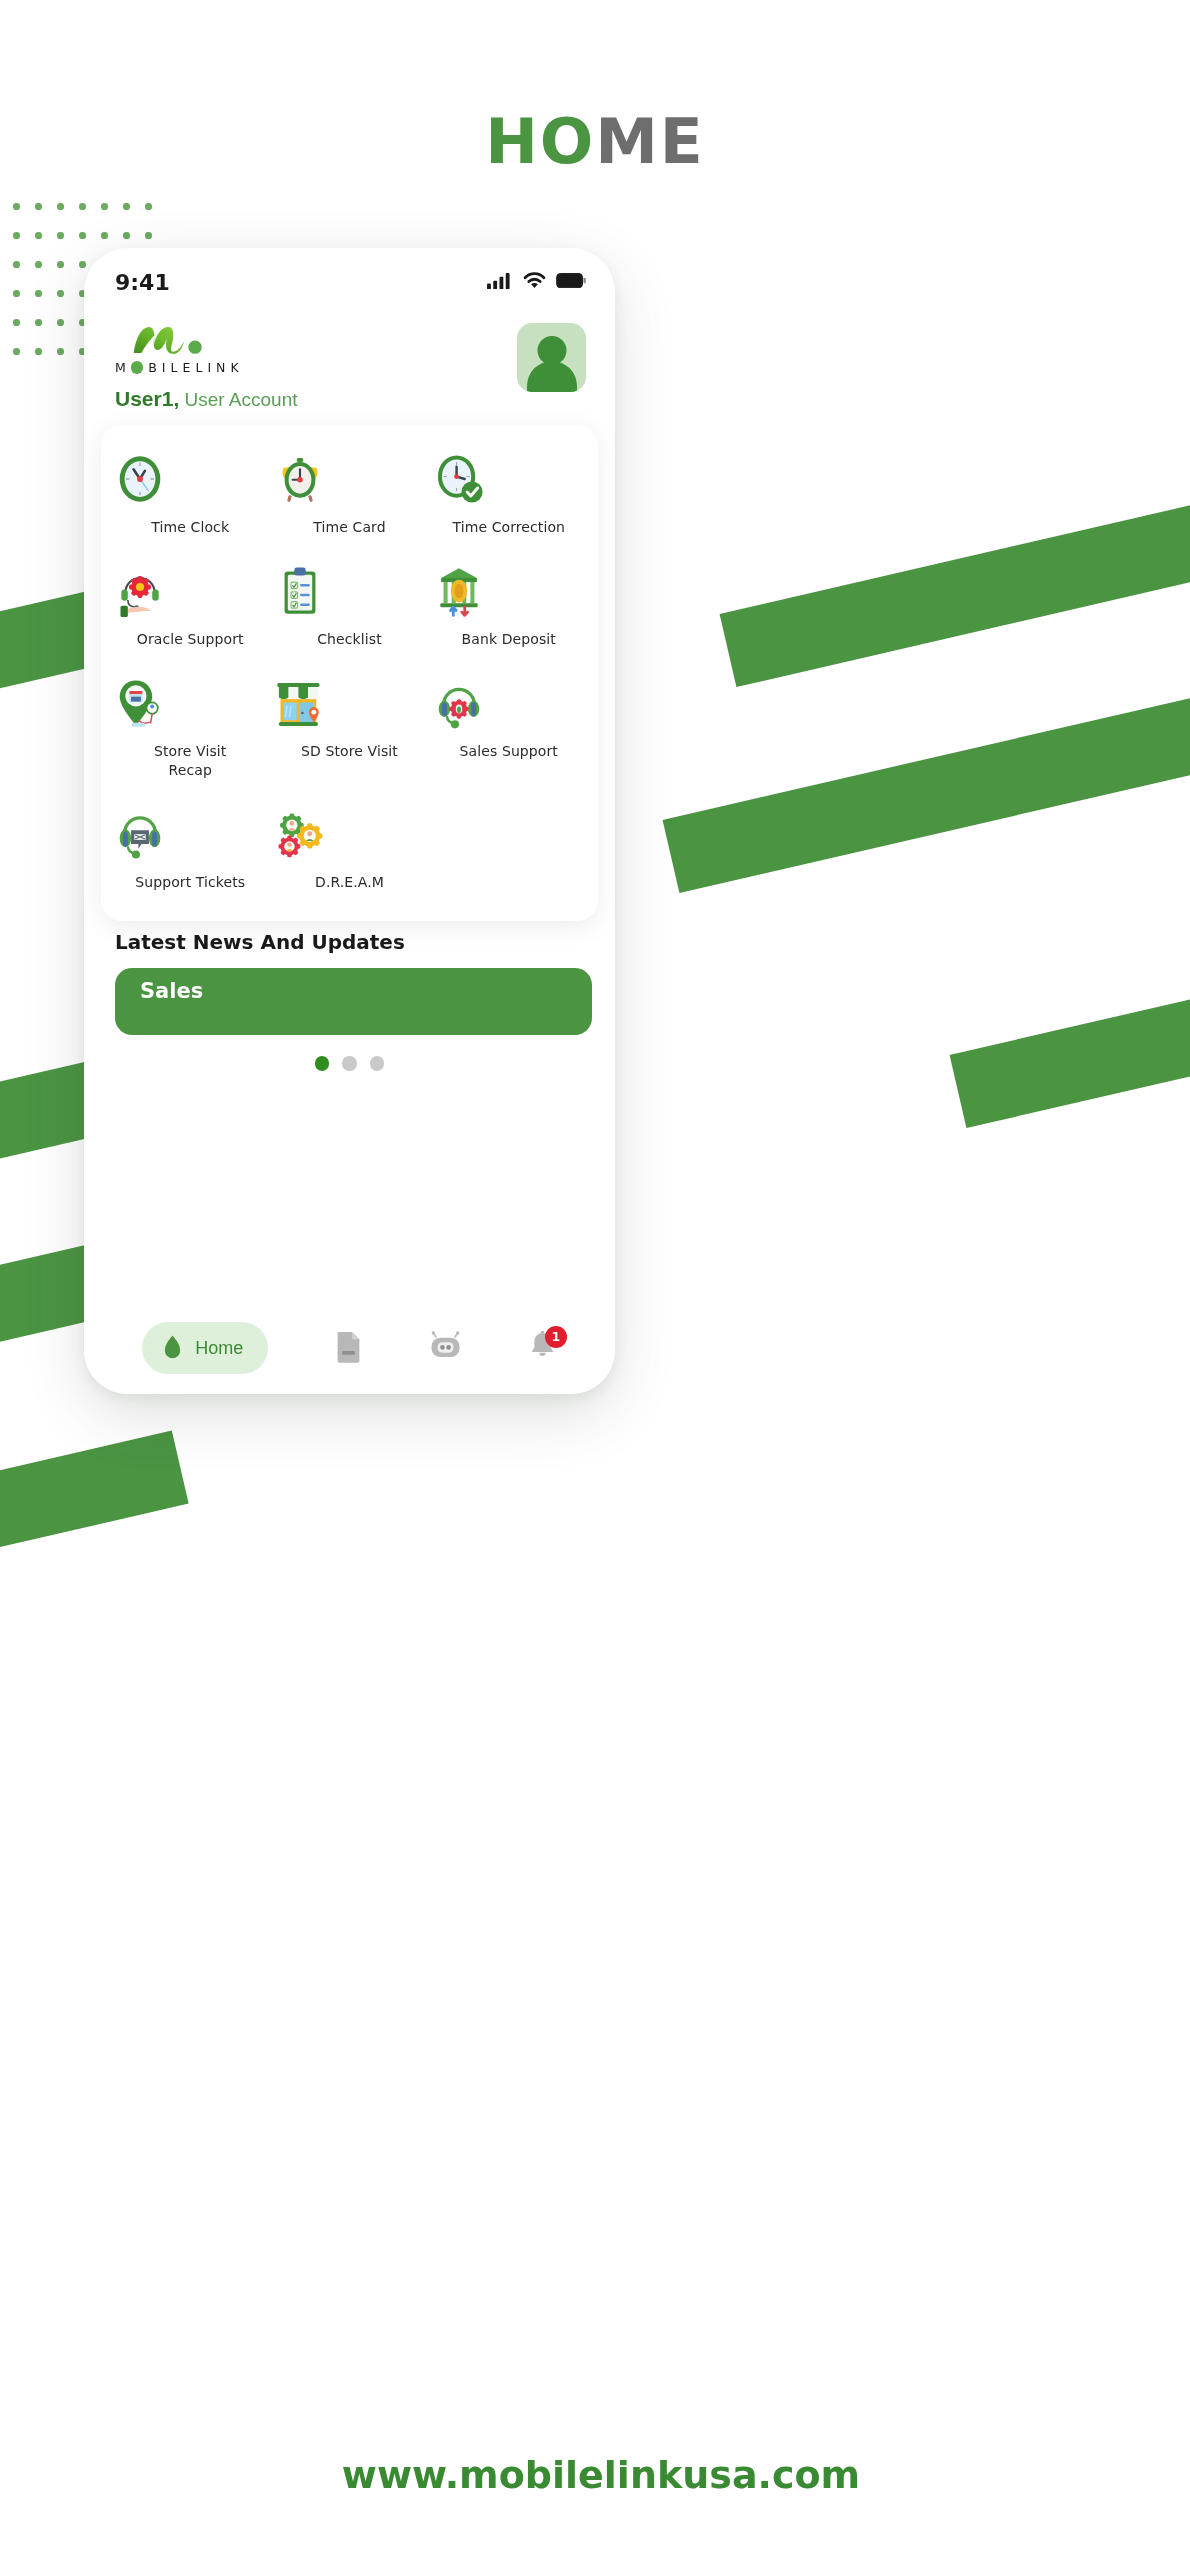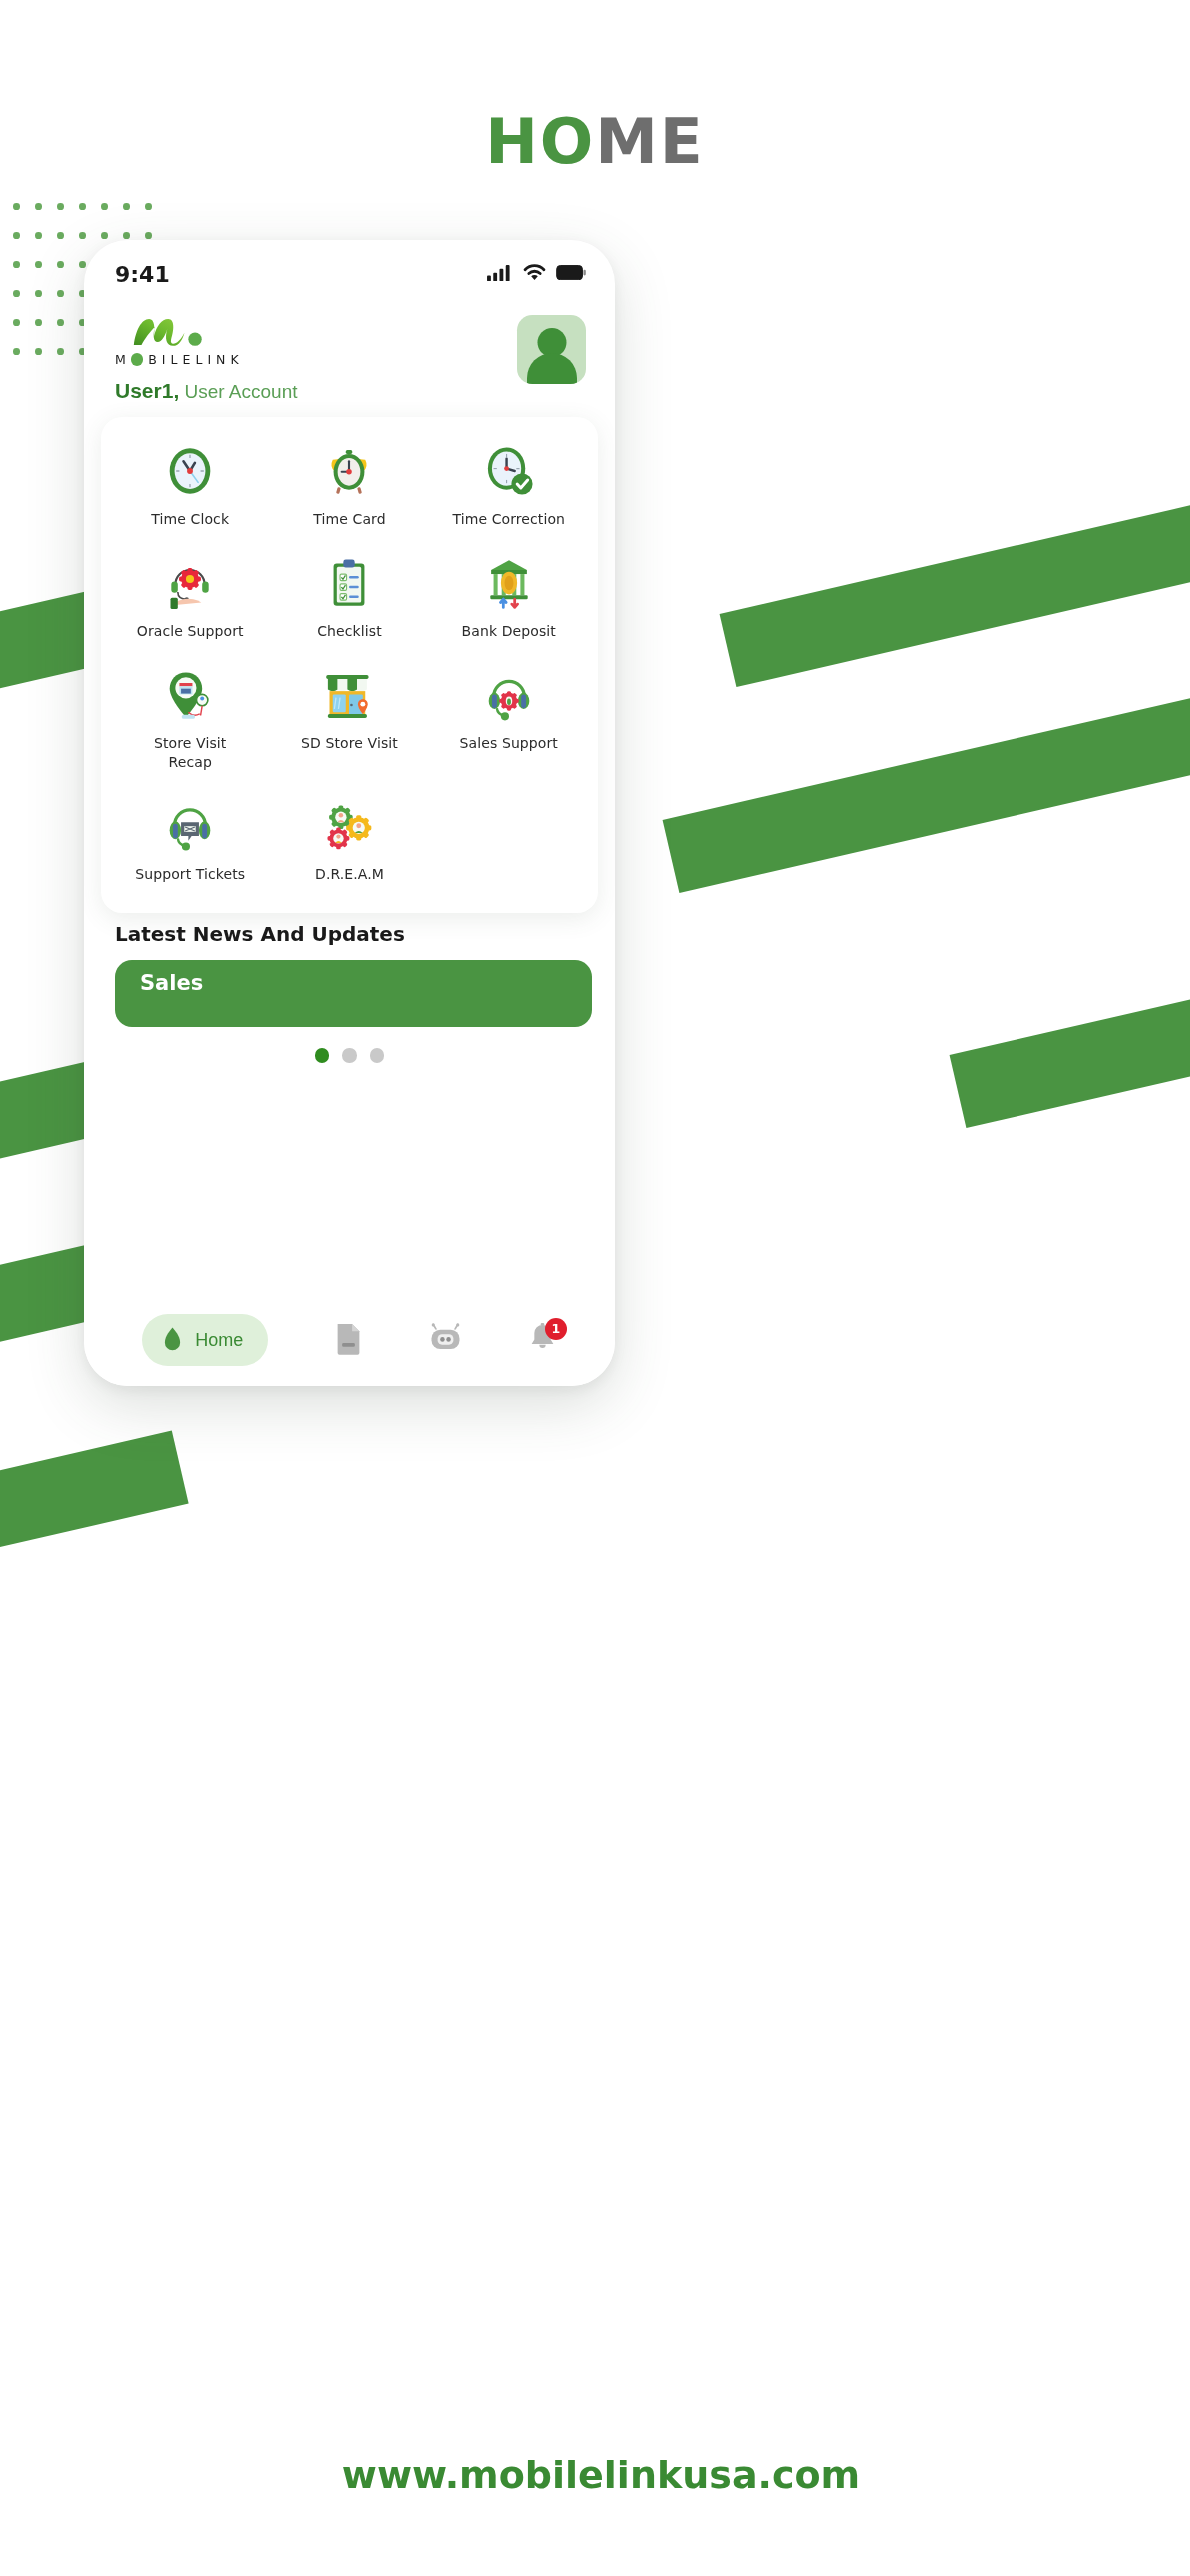--- a/index.html
+++ b/index.html
@@ -52,21 +52,21 @@
     font-size:63px; font-weight:bold;
     letter-spacing:1.9px;
     font-family:"DejaVu Sans", sans-serif;
   }
   .page-title .g { color:#4a9442; }
   .page-title .k { color:#6e6e6e; }
 
   
   .phone {
     position:absolute; z-index:5;
-    left:84px; top:240px;
+    left:84px; top:248px;
     width:531px; height:1146px;
     background:#ffffff;
     border-radius:44px;
     box-shadow:0 19px 58px rgba(60,80,60,0.18), 0 3.8px 13.4px rgba(0,0,0,0.06);
     overflow:hidden;
     display:flex; flex-direction:column;
   }
 
   
   .statusbar {
@@ -124,21 +124,21 @@
     box-shadow:0 5.8px 23px rgba(70,90,70,0.10);
     padding:17px 9.6px 19px 9.6px;
     flex:0 0 auto;
   }
   .app-grid {
     display:grid;
     grid-template-columns:repeat(3, 1fr);
     row-gap:7.7px;
   }
   .app-cell {
-    display:flex; flex-direction:column; align-items:center;
+    display:flex; flex-direction:column; 
     padding:11.5px 3.8px 9.6px 3.8px;
     cursor:pointer;
   }
   .app-icon { width:52px; height:52px; display:block; }
   .app-label {
     margin-top:12.5px; font-size:14px; color:#2b2b2b; text-align:center;
     line-height:1.35; letter-spacing:0.1px;
     font-family:"DejaVu Sans", sans-serif;
   }
 

